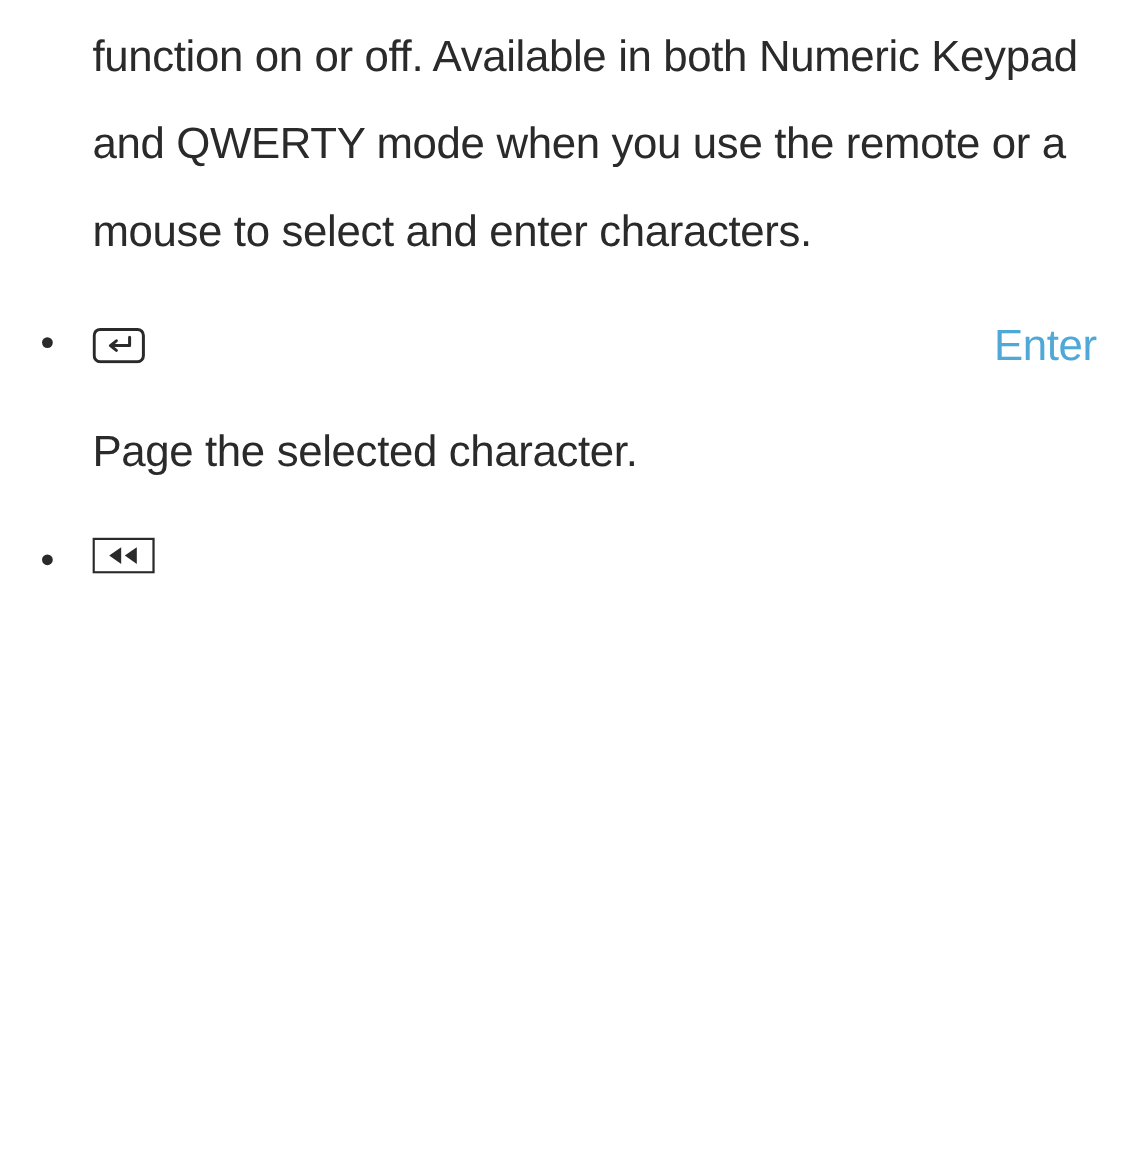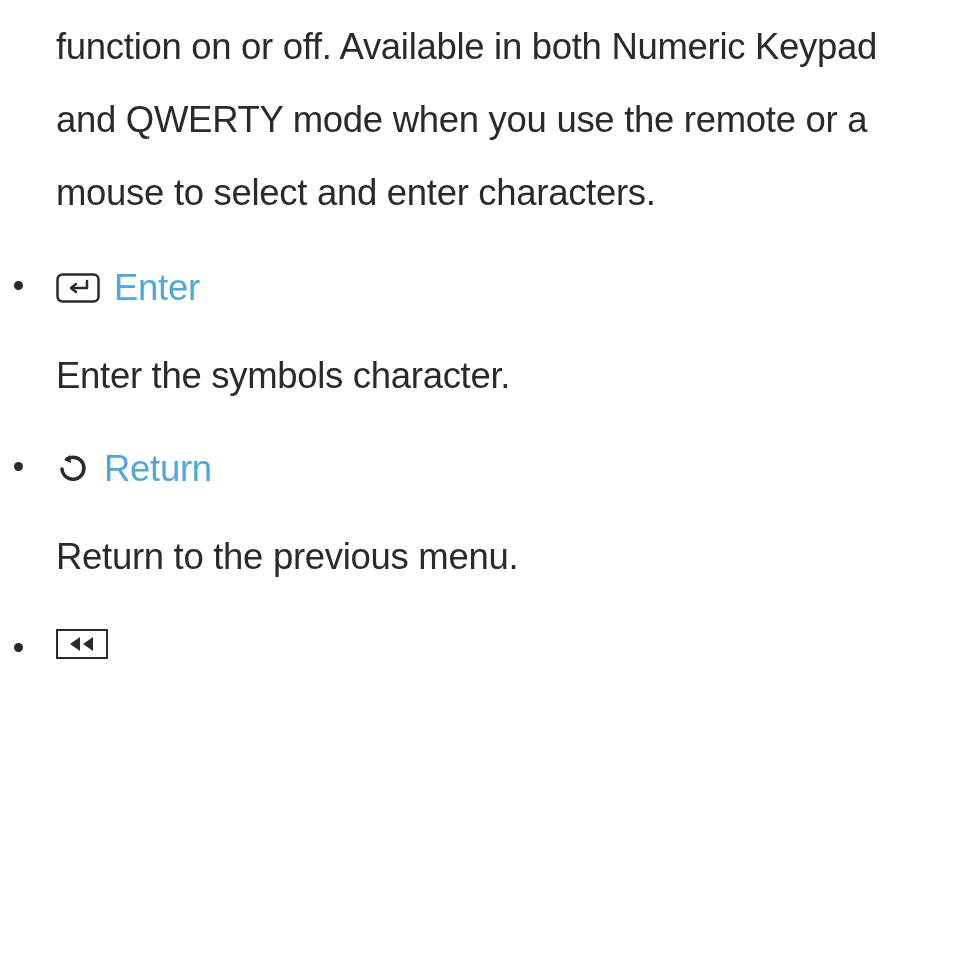--- a/index.html
+++ b/index.html
@@ -9,21 +9,21 @@
     }
     body {
       background: #ffffff;
       font-family: Arial, Helvetica, sans-serif;
       width: 954px;
       height: 977px;
       padding: 0;
       color: #2a2a2a;
     }
     .content {
-      padding-left: 56px;
+      padding-left: 77px;
       padding-right: 40px;
       padding-top: 10px;
     }
     .intro-text {
       font-size: 36.5px;
       line-height: 2.0;
       color: #2a2a2a;
       letter-spacing: -0.3px;
       margin-bottom: 38px;
     }
@@ -38,20 +38,21 @@
       width: 9px;
       height: 9px;
       background: #2a2a2a;
       border-radius: 50%;
     }
     .item-header {
       display: flex;
       align-items: center;
       gap: 14px;
       margin-bottom: 30px;
+      justify-content: space-between;
     }
     .icon-wrap {
       display: inline-flex;
       align-items: center;
       justify-content: center;
       color: #2a2a2a;
     }
     .item-label {
       font-size: 36.5px;
       color: #4fa8d8;
@@ -78,36 +79,23 @@
     <div class="item-header">
       <span class="icon-wrap">
         <svg width="44" height="30" viewBox="0 0 44 30">
           <rect x="1.5" y="1.5" width="41" height="27" rx="5" ry="5" fill="none" stroke="#2a2a2a" stroke-width="2.5"></rect>
           <path d="M 31 8 L 31 15 L 16 15" fill="none" stroke="#2a2a2a" stroke-width="2.5" stroke-linecap="round" stroke-linejoin="round"></path>
           <path d="M 20 11 L 15 15 L 20 19" fill="none" stroke="#2a2a2a" stroke-width="2.5" stroke-linecap="round" stroke-linejoin="round"></path>
         </svg>
       </span>
       <span class="item-label">Enter</span>
     </div>
-    <p class="item-desc">Enter the symbols character.</p>
+    <p class="item-desc">Page the selected character.</p>
   </div>
 
-  <div class="list-item">
-    <span class="bullet"></span>
-    <div class="item-header">
-      <span class="icon-wrap">
-        <svg width="34" height="34" viewBox="0 0 34 34">
-          <path d="M 11 7 A 11 11 0 1 1 6 17" fill="none" stroke="#2a2a2a" stroke-width="3.5" stroke-linecap="round"></path>
-          <path d="M 14 3 L 8 8 L 15 11 Z" fill="#2a2a2a"></path>
-        </svg>
-      </span>
-      <span class="item-label">Return</span>
-    </div>
-    <p class="item-desc">Return to the previous menu.</p>
-  </div>
 
   <div class="list-item">
     <span class="bullet"></span>
     <div class="item-header">
       <span class="icon-wrap">
         <svg width="52" height="30" viewBox="0 0 52 30">
           <rect x="1" y="1" width="50" height="28" fill="none" stroke="#2a2a2a" stroke-width="2"></rect>
           <path d="M 24 8 L 14 15 L 24 22 Z" fill="#2a2a2a"></path>
           <path d="M 37 8 L 27 15 L 37 22 Z" fill="#2a2a2a"></path>
         </svg>

